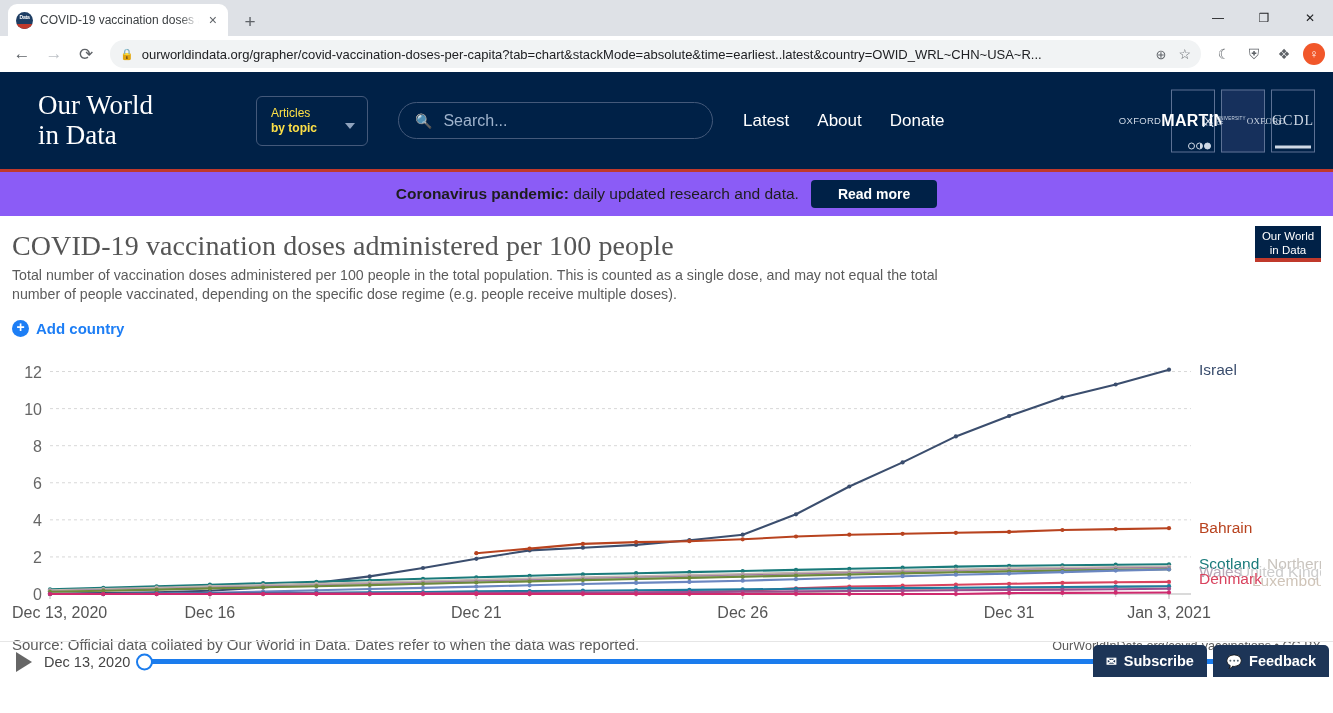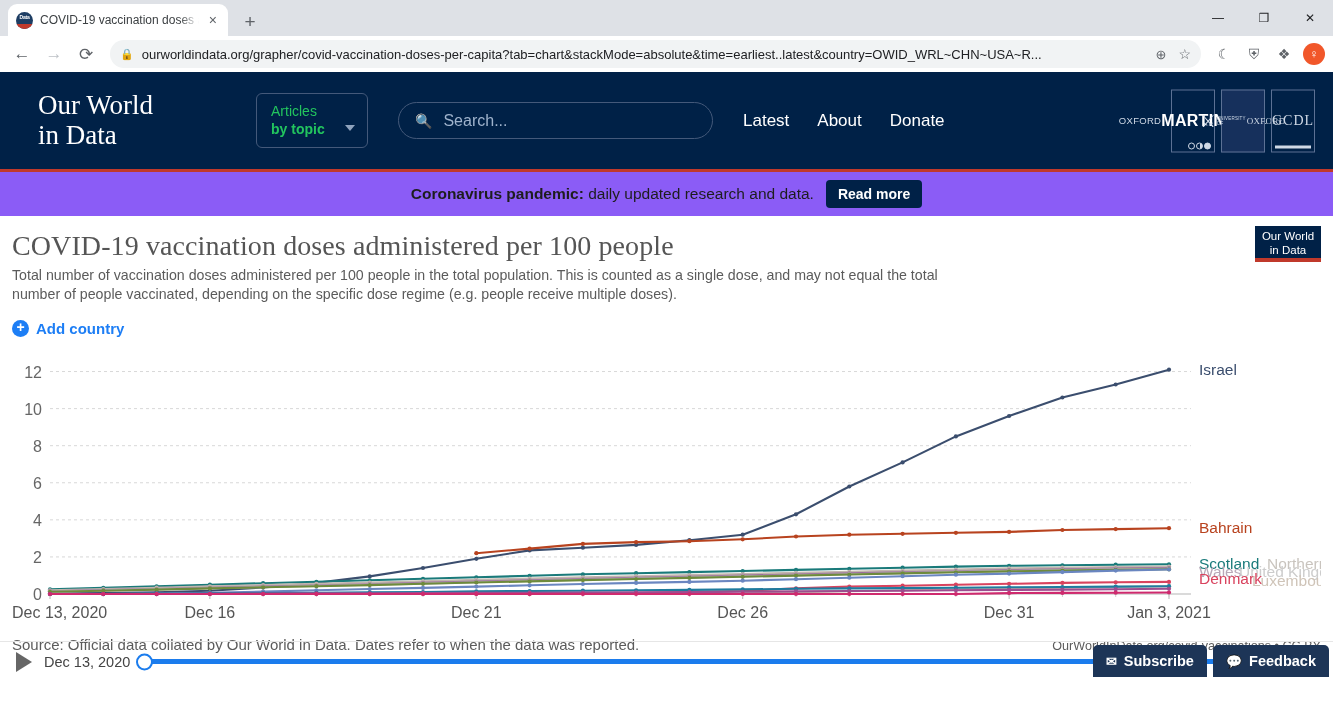--- a/index.html
+++ b/index.html
@@ -93,23 +93,23 @@
   .owid-header {
     background: #002147; height: 100px; display: flex; align-items: center;
     padding: 0 16px; position: relative; border-bottom: 3px solid #c0392b;
   }
   .owid-logo {
     font-family: "Liberation Serif", serif; color: #fff;
     font-size: 27px; line-height: 1.08; font-weight: 300;
     margin-left: 22px; width: 200px;
   }
   .articles-btn {
-    border: 1px solid #44597a; border-radius: 6px; color: #22c55e;
+    border: 1px solid #44597a; border-radius: 6px; color: #fde047;
     padding: 9px 16px 9px 14px; margin-left: 18px;
-    font-size: 14px; line-height: 1.25; cursor: pointer; position: relative;
+    font-size: 12px; line-height: 1.25; cursor: pointer; position: relative;
     width: 112px;
   }
   .articles-btn .bold { font-weight: bold; }
   .articles-caret {
     position: absolute; right: 12px; bottom: 16px;
     width: 0; height: 0; border-left: 5px solid transparent;
     border-right: 5px solid transparent; border-top: 6px solid #8fa3bd;
   }
   .header-mid { margin-left: 30px; }
   .search-box {
@@ -162,21 +162,21 @@
 
   
   .covid-banner {
     background: #8b5cf6; height: 44px; display: flex; align-items: center;
     justify-content: center; gap: 12px;
   }
   .covid-banner .txt { font-size: 15.5px; color: #1d1d1d; }
   .covid-banner .txt b { font-weight: bold; }
   .readmore {
     background: #002147; color: #fff; font-size: 14px; font-weight: bold;
-    padding: 6px 12px; border-radius: 4px; cursor: pointer;
+    padding: 6px 27px; border-radius: 4px; cursor: pointer;
   }
 
   
   .grapher { position: relative; padding: 14px 12px 0 12px; height: 465px; }
   .g-title {
     font-family: "Liberation Serif", serif; font-size: 28px; color: #555;
     font-weight: 400; letter-spacing: .1px;
   }
   .g-sub {
     font-size: 14.2px; color: #5b5b5b; line-height: 1.35; margin-top: 4px;

